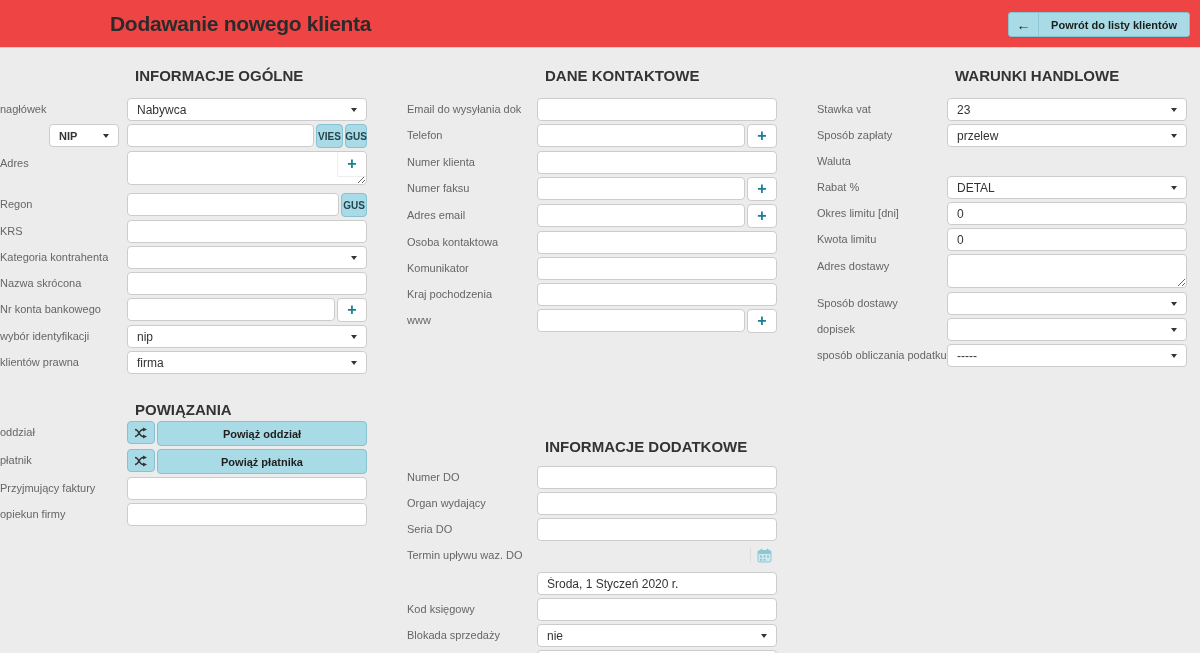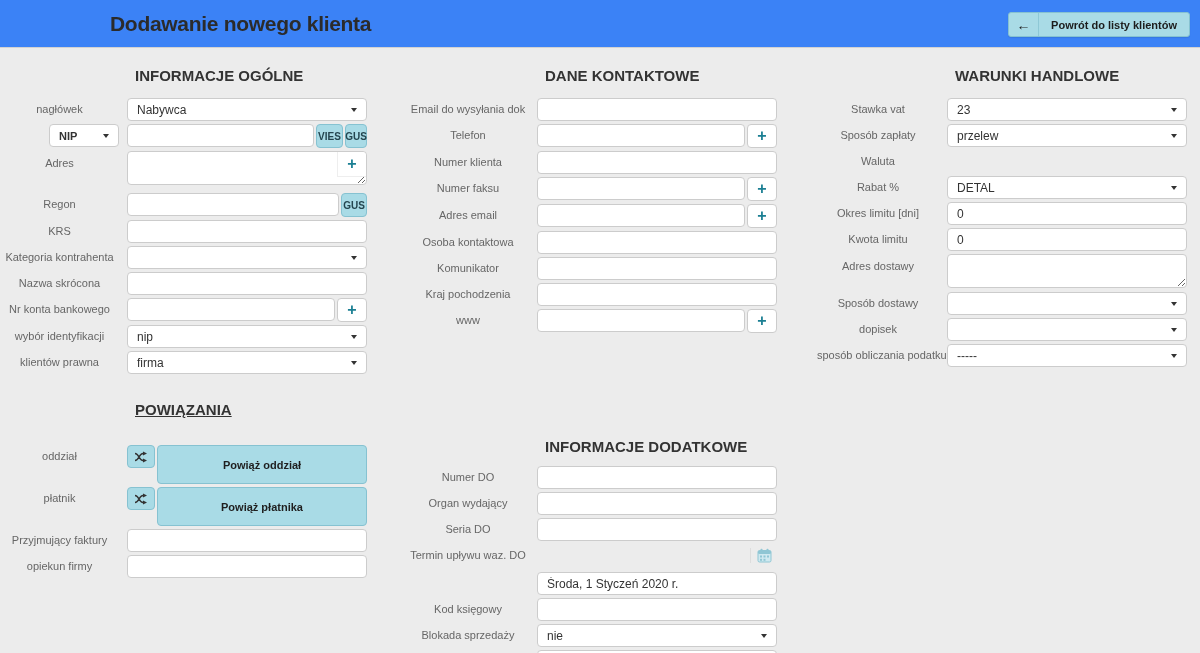--- a/index.html
+++ b/index.html
@@ -1,46 +1,46 @@
 <!DOCTYPE html>
 <html><head>
 <meta charset="utf-8">
 <style>
   * { margin:0; padding:0; box-sizing:border-box; }
   html,body { width:1200px; height:653px; overflow:hidden;
     font-family:"Liberation Sans", sans-serif; background:#ececec; }
 
   
-  .topbar { height:48px; background:#3b82f6; border-bottom:1px solid #d2d2d2;
+  .topbar { height:48px; background:#ef4444; border-bottom:1px solid #d2d2d2;
     display:flex; align-items:center; position:relative; }
   .page-title { margin-left:110px; font-size:21px; font-weight:bold; color:#2b2b2b; letter-spacing:-0.3px; }
   .back-btn { position:absolute; right:10px; top:12px; height:25px; display:flex; align-items:stretch;
     background:#a9dbe6; border:1px solid #86c2d1; border-radius:3px; cursor:pointer;
     box-shadow:0 1px 1px rgba(0,0,0,.08); }
   .back-btn .arrow-seg { width:30px; display:flex; align-items:center; justify-content:center;
     border-right:1px solid #8ec8d6; font-size:14px; color:#222; font-weight:bold; }
   .back-btn .txt-seg { display:flex; align-items:center; padding:0 12px; font-size:11px; font-weight:bold; color:#1c1c1c; }
 
   
   .content { display:flex; }
   .col { flex:none; }
   .col1 { width:375px; }
   .col2 { width:378px; margin-left:32px; }
   .col3 { width:378px; margin-left:32px; }
 
   .sec-title { font-size:15px; font-weight:bold; color:#333; line-height:15px; }
   .col1 .sec-title { padding-left:135px; }
   .col2 .sec-title, .col3 .sec-title { padding-left:138px; }
   .t-top { margin-top:20px; margin-bottom:15px; }
-  .t-bottom1 { margin-top:28px; margin-bottom:28px;text-decoration:underline; }   
+  .t-bottom1 { margin-top:28px; margin-bottom:4px; }   
   .t-bottom2 { margin-top:106px; margin-bottom:12px; }  
 
   .row { display:flex; margin-bottom:3px; }
   .row.ta { margin-bottom:4px; }
-  .lbl { flex:none; text-align:center; padding-right:8px; font-size:11px; color:#666;
+  .lbl { flex:none; text-align:left; padding-right:8px; font-size:11px; color:#666;
     line-height:23px; white-space:nowrap; }
   .col1 .lbl { width:127px; }
   .col2 .lbl, .col3 .lbl { width:130px; }
   .row.ta .lbl { line-height:11px; padding-top:7px; }
   .fld { flex:none; width:240px; display:flex; gap:2px; }
 
   .inp, .sel, .tar { background:#fff; border:1px solid #ccc; border-radius:4px;
     font-family:"Liberation Sans", sans-serif; font-size:12px; color:#333; }
   .inp { height:23px; flex:1 1 auto; min-width:0; padding:0 9px; outline:none; }
   .tar { height:34px; width:240px; padding:3px 9px; resize:both; overflow:auto; }
@@ -60,21 +60,21 @@
   .ta-wrap .tar { width:100%; }
   .ta-plus { position:absolute; top:1px; right:1px; width:29px; height:25px; background:#fff;
     border-left:1px solid #eee; border-bottom:1px solid #eee; border-radius:0 4px 0 0;
     display:flex; align-items:center; justify-content:center; cursor:pointer; }
   .ta-plus .plus { color:#1b7f93; font-size:16px; font-weight:bold; line-height:1; }
 
   
   .linkgrp { width:240px; display:flex; gap:2px; }
   .lg-icon { flex:none; width:28px; height:23px; background:#a9dbe6; border:1px solid #86c2d1;
     border-radius:4px; display:flex; align-items:center; justify-content:center; cursor:pointer; }
-  .lg-main { flex:1; height:39px; background:#a9dbe6; border:1px solid #86c2d1; border-radius:4px;
+  .lg-main { flex:1; height:25px; background:#a9dbe6; border:1px solid #86c2d1; border-radius:4px;
     display:flex; align-items:center; justify-content:center; font-size:11px; font-weight:bold;
     color:#1f1f1f; cursor:pointer; }
 
   
   .date-wrap { position:relative; flex:1; display:flex; }
   .date-wrap .inp { padding-right:24px; width:100%;margin-top:28px; }
   .date-ico { position:absolute; right:5px; top:4px; display:flex; align-items:center; cursor:pointer; }
   .date-sep { position:absolute; right:26px; top:4px; width:1px; height:15px; background:#ddd; }
 
   

